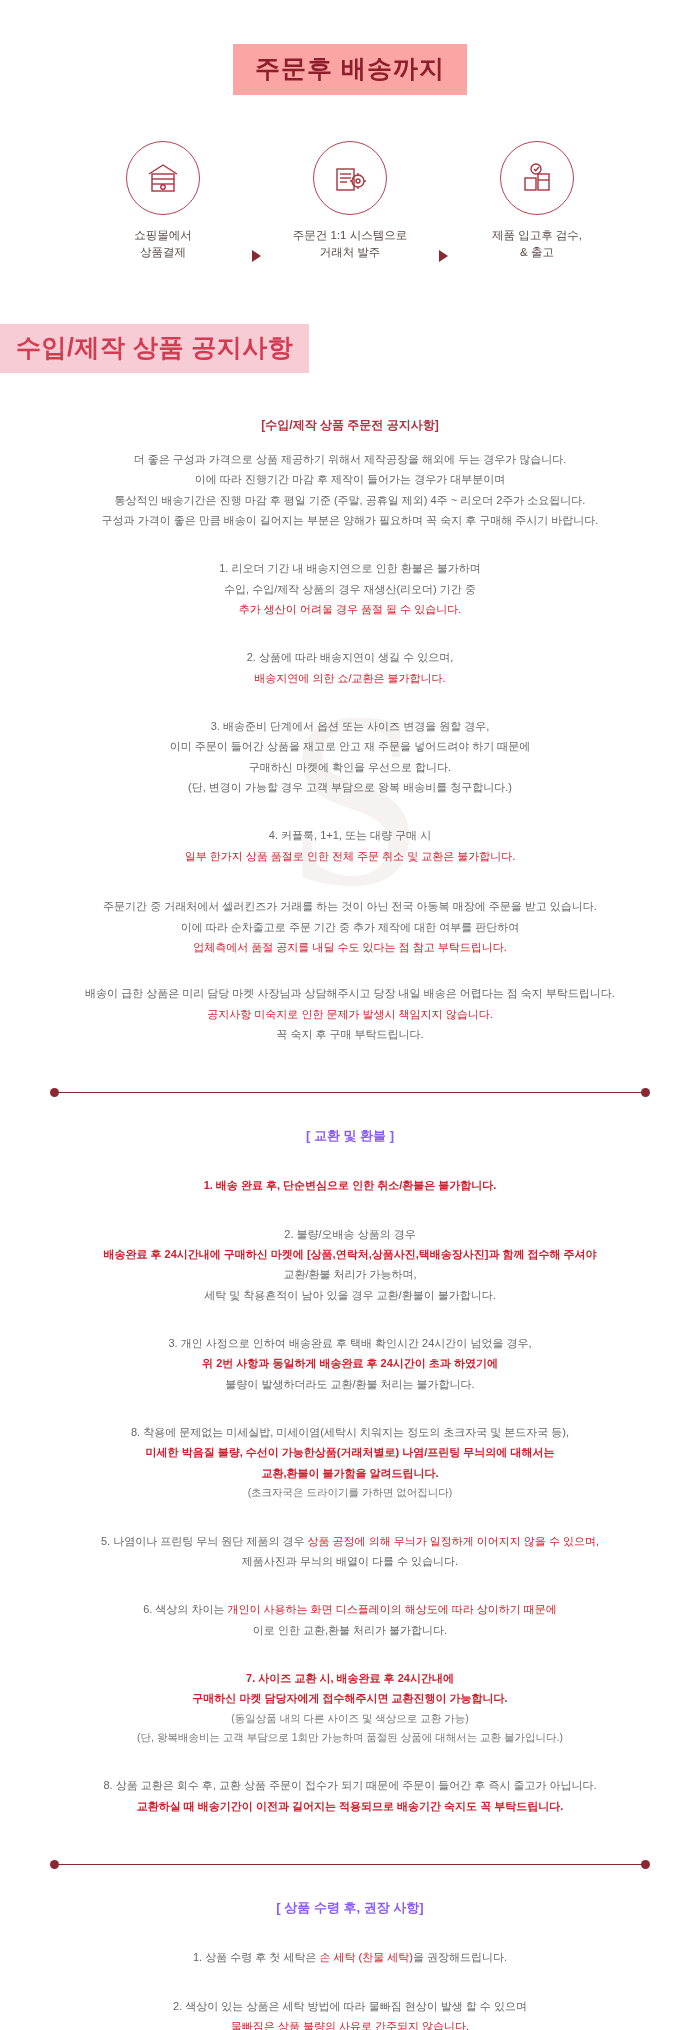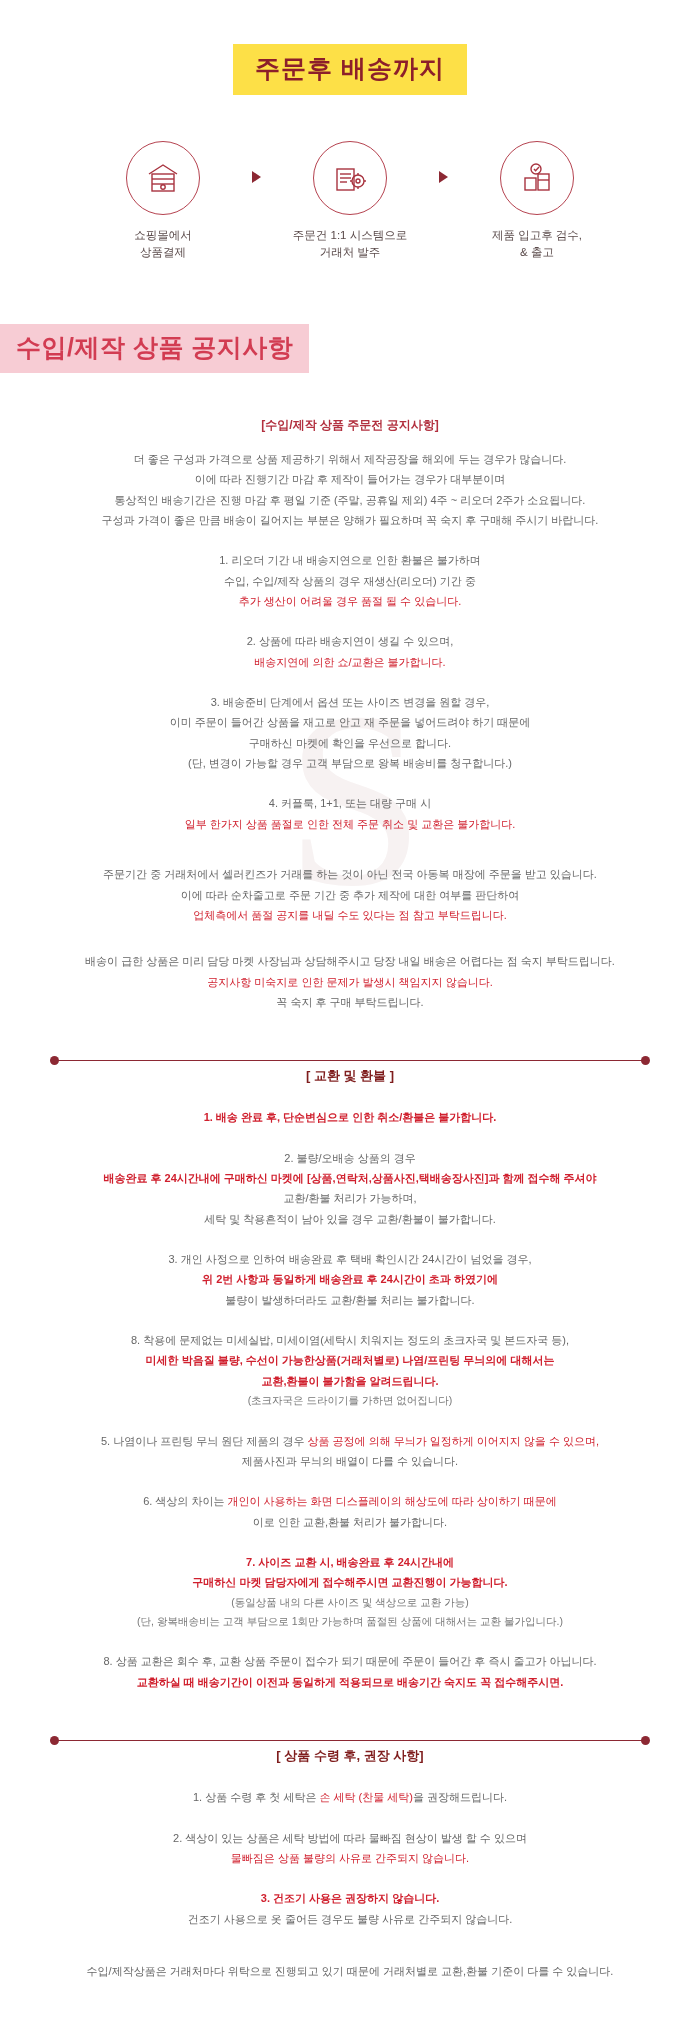--- a/index.html
+++ b/index.html
@@ -20,33 +20,33 @@
     font-size:250px;line-height:220px;color:#f7f2f2;font-family:"Liberation Serif",serif;
     text-align:center;z-index:0;user-select:none;
   }
 
   .inner{position:relative;z-index:1;}
 
   
   .top-title-wrap{padding-top:44px;text-align:center;}
   .top-title{
     display:inline-block;
-    background:#fde047;
+    background:#fca5a5;
     color:#8c1f2a;
     font-size:25px;
     font-weight:bold;
     letter-spacing:1px;
     padding:3px 22px 5px 22px;
   }
 
   
   .steps{
     margin-top:46px;
     display:flex;
-    align-items:flex-start;
+    align-items:flex-end;
     justify-content:center;
     gap:14px;
   }
   .step{width:150px;text-align:center;}
   .circle{
     width:72px;height:72px;border-radius:50%;
     border:1.5px solid #b5424f;
     margin:0 auto;
     display:flex;align-items:center;justify-content:center;
     color:#a8333f;
@@ -85,40 +85,40 @@
     color:#b2303f;
     font-weight:bold;
     font-size:12px;
     margin-top:42px;
     margin-bottom:14px;
     text-align:center;
   }
   p{margin:0 0 0 0;}
   .para{margin-top:14px;font-size:11px;color:#666;line-height:1.85;}
   .red{color:#d0202e;font-weight:normal;}
-  .item{margin-top:20px;font-size:11px;line-height:1.85;color:#666;}
+  .item{margin-top:28px;font-size:11px;line-height:1.85;color:#666;}
   .item .hd{color:#d0202e;font-weight:bold;}
   .small{font-size:10.5px;color:#777;}
 
   
   .divider{
     position:relative;
     width:600px;margin:44px auto 0 auto;height:9px;
   }
   .divider .line{
     position:absolute;left:5px;right:5px;top:4px;height:1px;background:#8c2833;
   }
   .divider .dot{
     position:absolute;top:0;width:9px;height:9px;border-radius:50%;background:#8c2833;
   }
   .divider .dot.l{left:0;}
   .divider .dot.r{right:0;}
 
   .sec-title{
-    text-align:center;color:#7f1d1d;font-weight:bold;font-size:13px;
+    text-align:center;color:#8b5cf6;font-weight:bold;font-size:13px;margin-top:28px;
   }
 </style>
 </head>
 <body>
 
 <div class="page">
   <div class="watermark">S</div>
   <div class="inner">
 
     <div class="top-title-wrap">
@@ -280,21 +280,21 @@
 
       <div class="item">
         <p class="hd">7. 사이즈 교환 시, 배송완료 후 24시간내에</p>
         <p class="hd">구매하신 마켓 담당자에게 접수해주시면 교환진행이 가능합니다.</p>
         <p class="small">(동일상품 내의 다른 사이즈 및 색상으로 교환 가능)</p>
         <p class="small">(단, 왕복배송비는 고객 부담으로 1회만 가능하며 품절된 상품에 대해서는 교환 불가입니다.)</p>
       </div>
 
       <div class="item">
         <p>8. 상품 교환은 회수 후, 교환 상품 주문이 접수가 되기 때문에 주문이 들어간 후 즉시 줄고가 아닙니다.</p>
-        <p class="hd">교환하실 때 배송기간이 이전과 동일하게 적용되므로 배송기간 숙지도 꼭 접수해주시면.</p>
+        <p class="hd">교환하실 때 배송기간이 이전과 길어지는 적용되므로 배송기간 숙지도 꼭 부탁드립니다.</p>
       </div>
     </div>
 
     <div class="divider">
       <span class="dot l"></span>
       <span class="line"></span>
       <span class="dot r"></span>
     </div>
 
     <div class="sec-title">[ 상품 수령 후, 권장 사항]</div>

